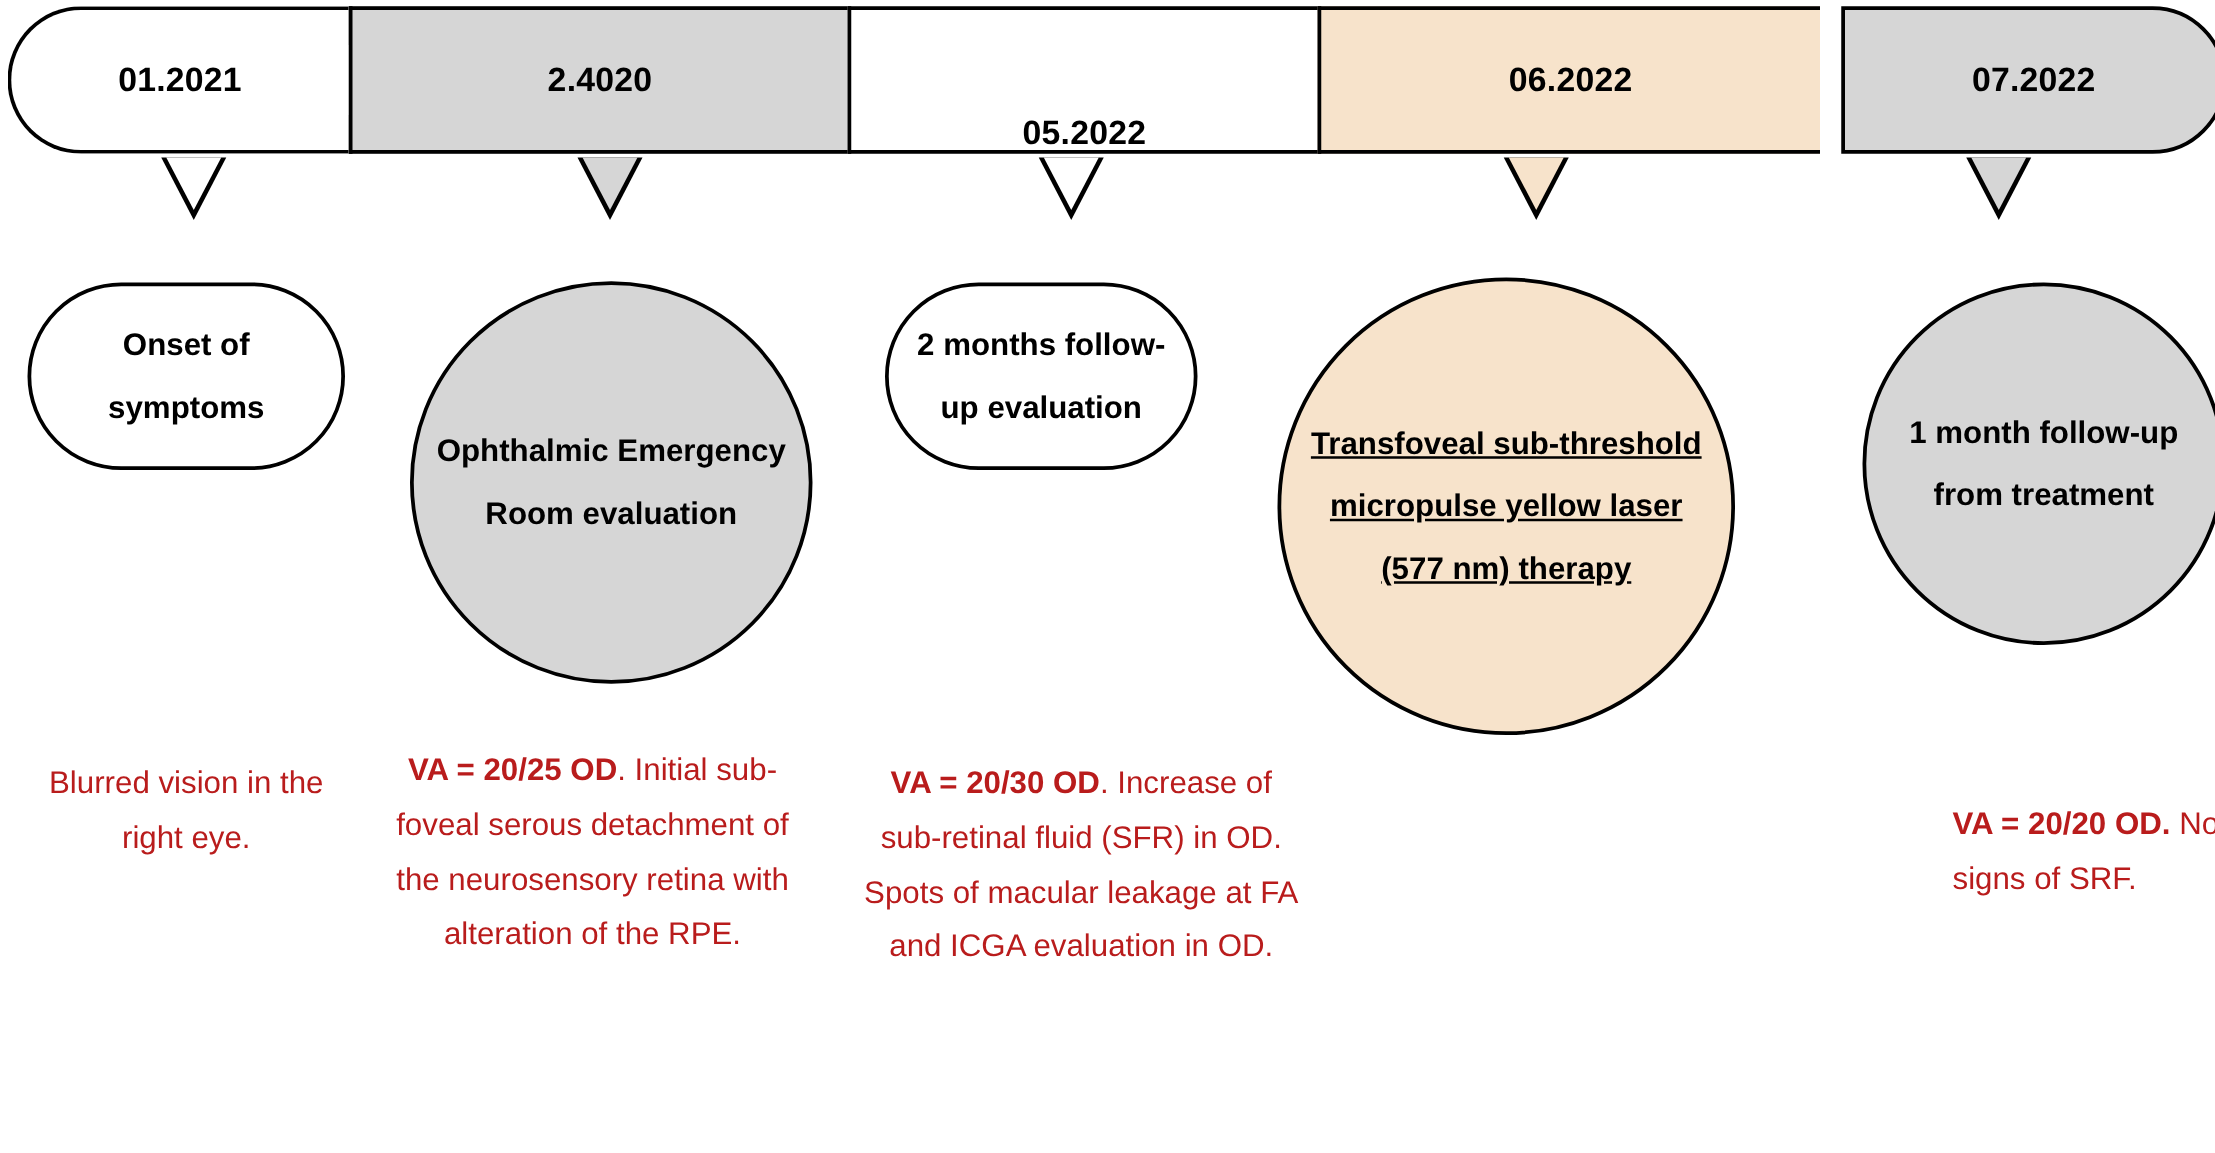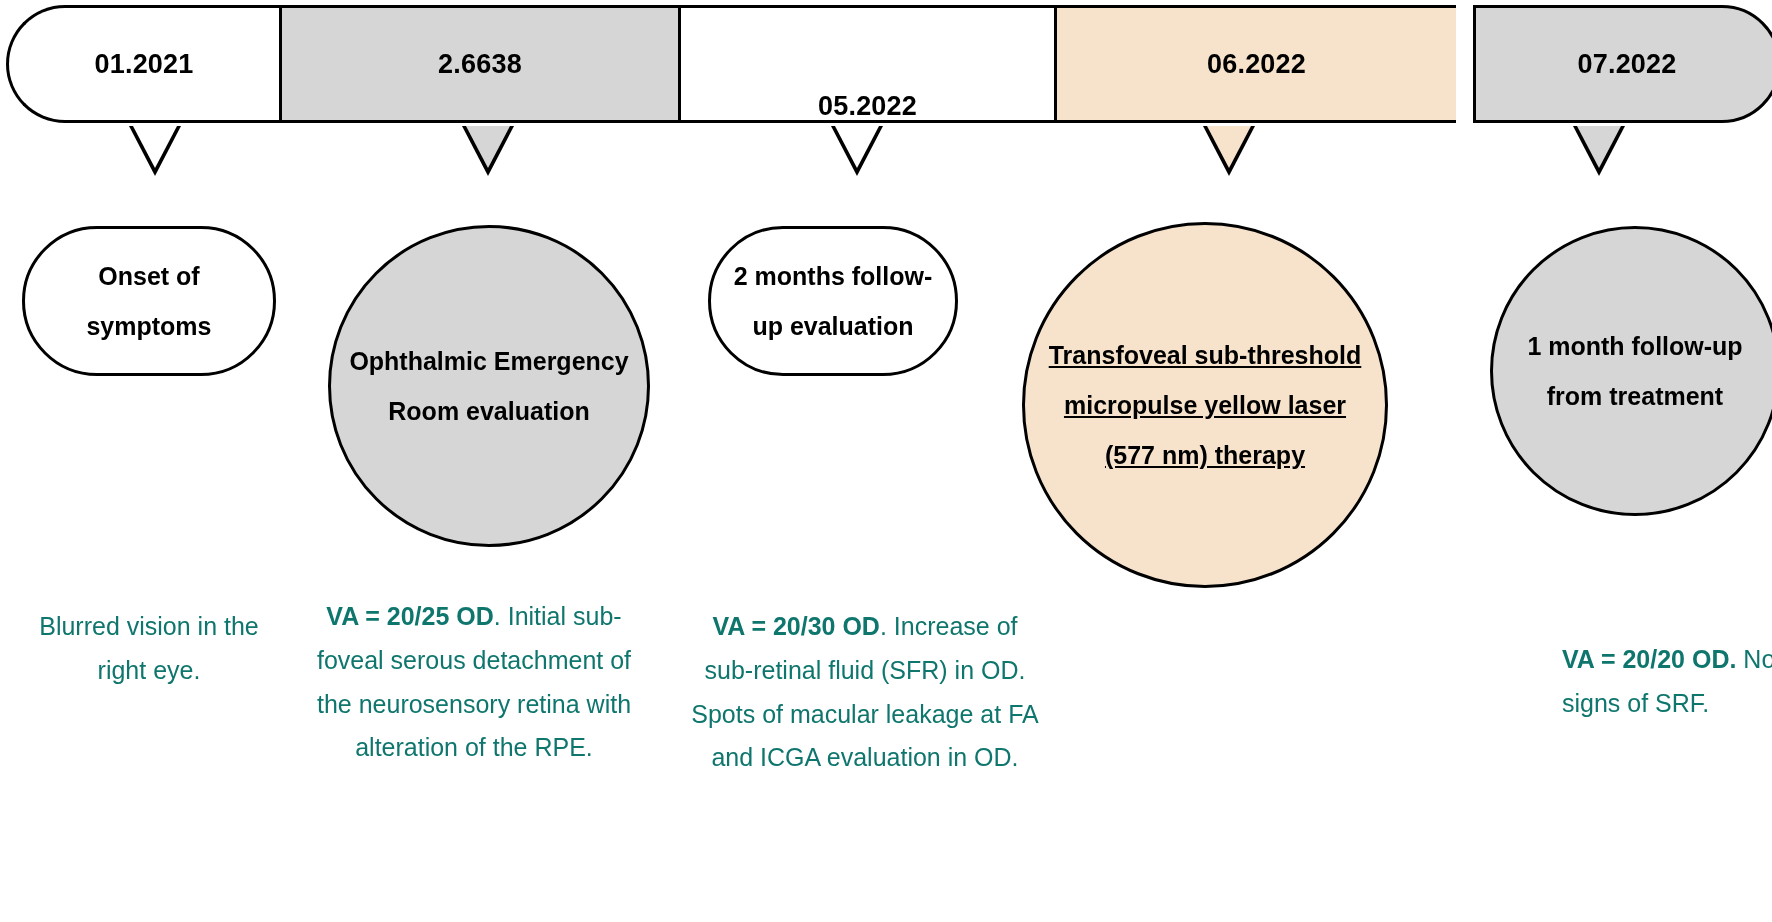--- a/index.html
+++ b/index.html
@@ -99,37 +99,37 @@
     line-height: 2.0;
     padding: 0 12px;
   }
 
   
   .caption {
     position: absolute;
     text-align: center;
     font-size: 25px;
     line-height: 1.75;
-    color: #0f766e;
+    color: #b91c1c;
   }
   .caption b { font-weight: bold; }
 </style>
 </head>
 <body>
 
 <div id="canvas">
 
   <div class="timeline-bar">
 
     <div class="seg first" style="left:0px; width:273px; background:#ffffff;">
       <span class="seg-label">01.2021</span>
     </div>
 
     <div class="seg" style="left:273px; width:399px; background:#d6d6d6;">
-      <span class="seg-label">2.6638</span>
+      <span class="seg-label">2.4020</span>
     </div>
 
     <div class="seg" style="left:672px; width:376px; background:#ffffff;align-items:flex-end;">
       <span class="seg-label">05.2022</span>
     </div>
 
     <div class="seg" style="left:1048px; width:402px; background:#f7e3cb;">
       <span class="seg-label">06.2022</span>
     </div>
 

